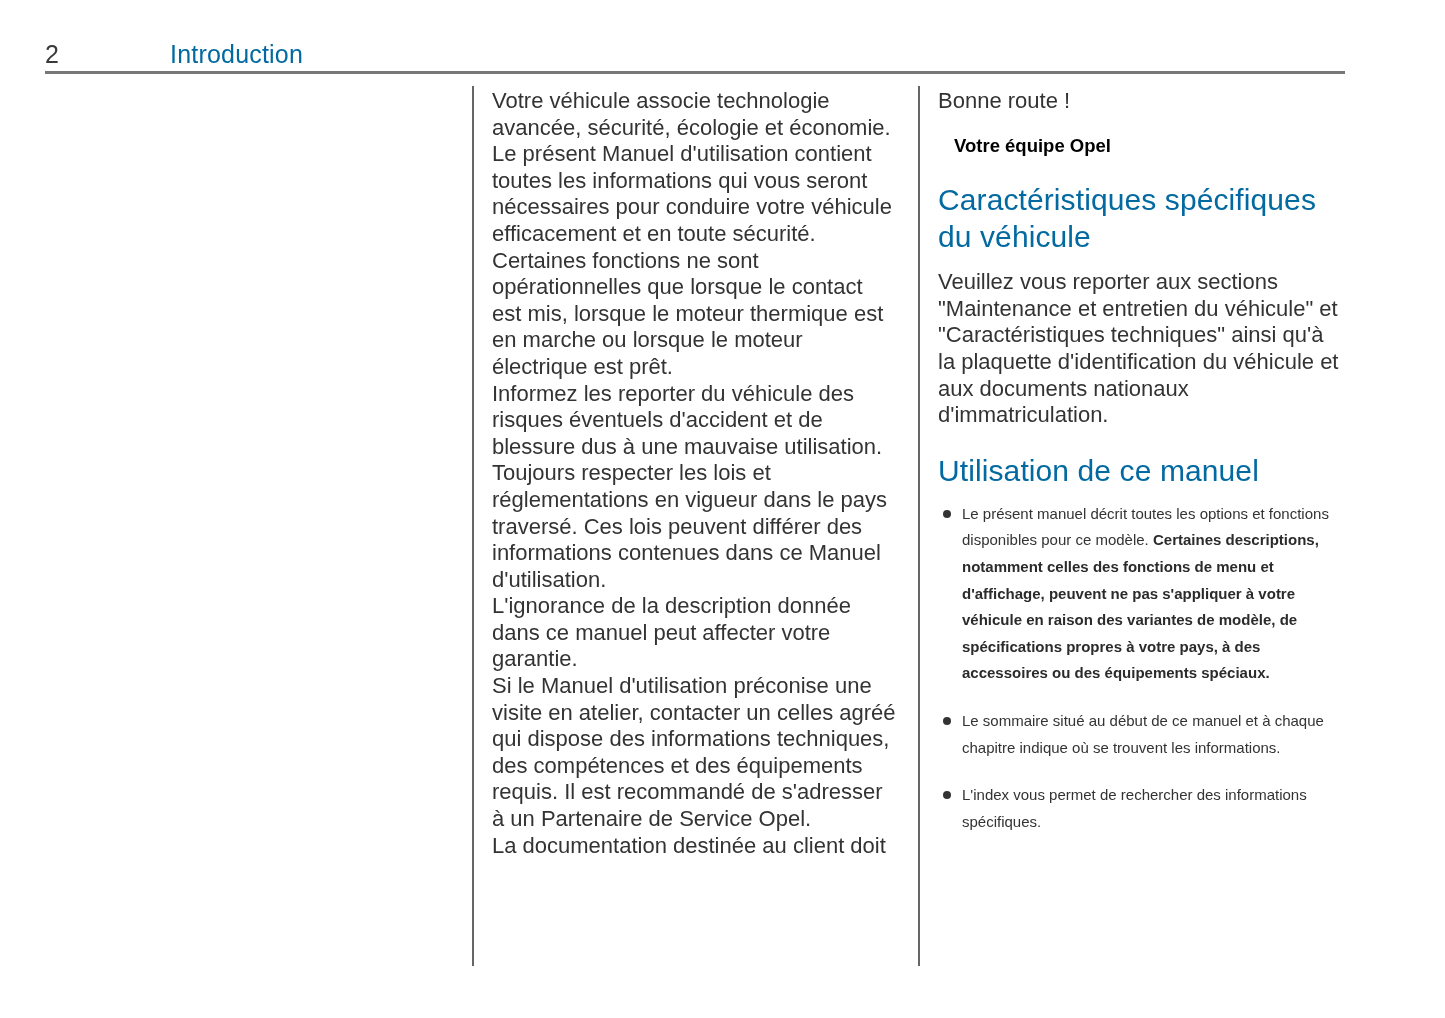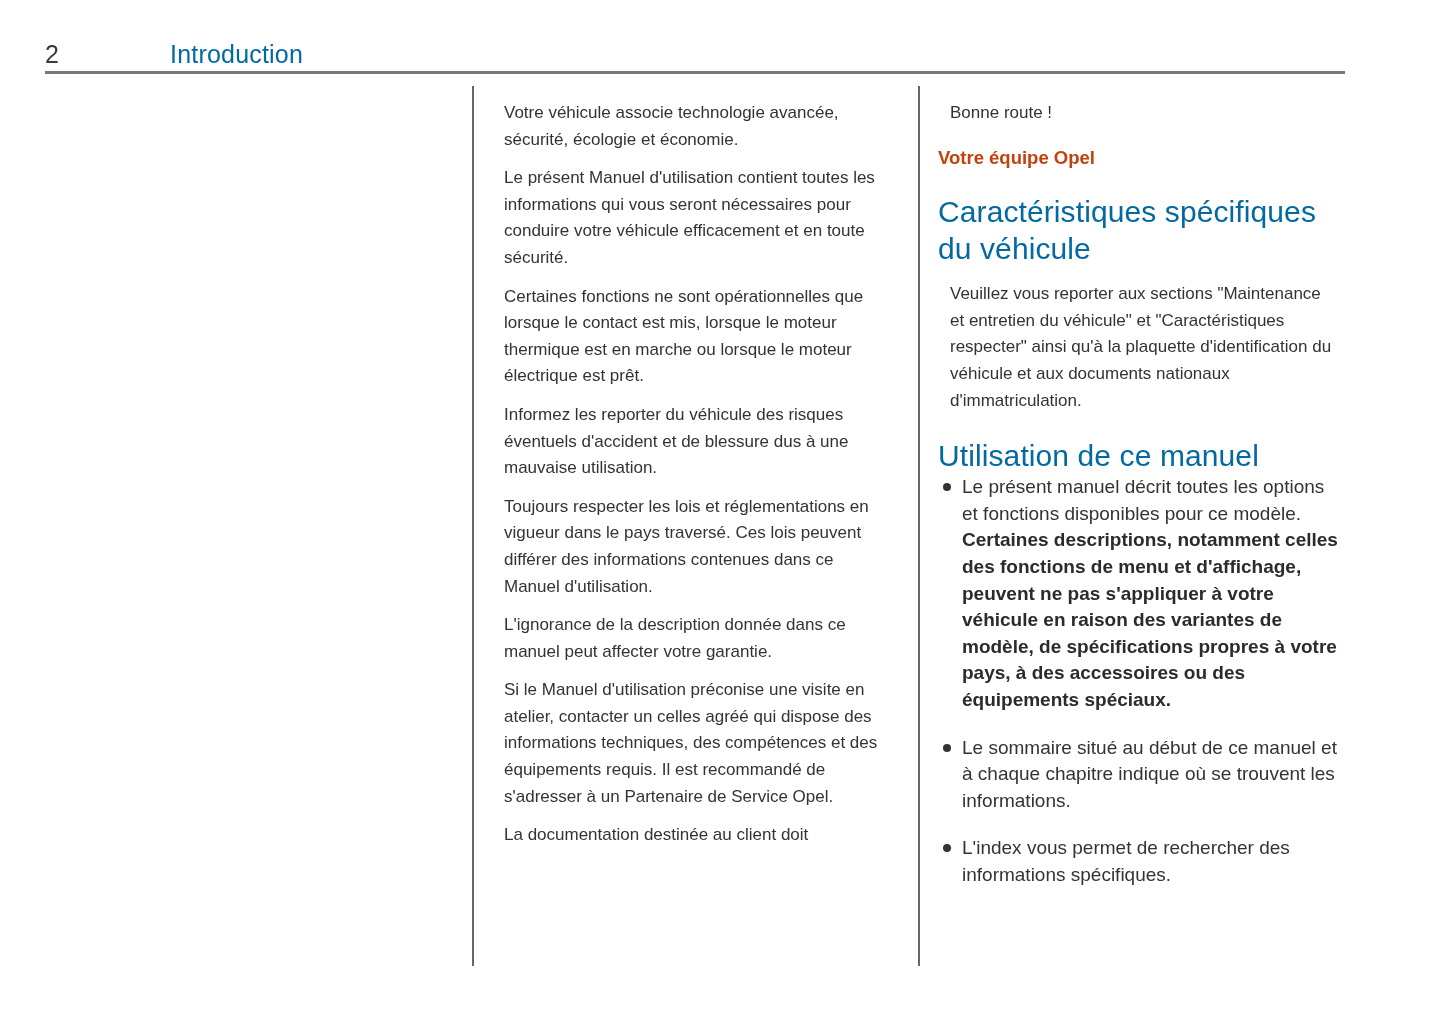--- a/index.html
+++ b/index.html
@@ -72,60 +72,60 @@
   .col-mid {
     left: 492px;
     width: 405px;
   }
   .col-right {
     left: 938px;
     width: 407px;
   }
 
   p.body {
-    margin: 12px;
-    font-size: 17px;
+    margin: 0;
+    font-size: 22px;
     line-height: 26.6px;
     color: #333333;
     font-weight: 400;
   }
   .signature {
-    margin: 0;
+    margin: 16px;
     margin-top: 18px;
     font-size: 18.5px;
     line-height: 26.6px;
-    color: #c2410c;
+    color: #000000;
     font-weight: 600;
   }
 
   h2.section-head {
     margin: 0;
     margin-top: 22px;
     margin-bottom: 14px;
     font-size: 30px;
     line-height: 37px;
     font-weight: 400;
     color: #0369a1;
     letter-spacing: 0.1px;
   }
   h2.section-head.tight {
     margin-top: 23px;
-    margin-bottom: 0;
+    margin-bottom: 12px;
   }
 
   ul.bullets {
     list-style: none;
     margin: 0;
     padding: 0;
   }
   ul.bullets li {
     position: relative;
     padding-left: 24px;
     margin-bottom: 21px;
-    font-size: 19px;
+    font-size: 15px;
     line-height: 26.6px;
     color: #333333;
   }
   ul.bullets li:last-child { margin-bottom: 6px; }
   ul.bullets li .dot {
     position: absolute;
     left: 5px;
     top: 9px;
     width: 8px;
     height: 8px;
@@ -158,21 +158,21 @@
   <p class="body">L'ignorance de la description donnée dans ce manuel peut affecter votre garantie.</p>
   <p class="body">Si le Manuel d'utilisation préconise une visite en atelier, contacter un celles agréé qui dispose des informations techniques, des compétences et des équipements requis. Il est recommandé de s'adresser à un Partenaire de Service Opel.</p>
   <p class="body">La documentation destinée au client doit</p>
 </div>
 
 <div class="column col-right">
   <p class="body">Bonne route !</p>
   <p class="signature">Votre équipe Opel</p>
 
   <h2 class="section-head">Caractéristiques spécifiques du véhicule</h2>
-  <p class="body">Veuillez vous reporter aux sections "Maintenance et entretien du véhicule" et "Caractéristiques respecter" ainsi qu'à la plaquette d'identification du véhicule et aux documents nationaux d'immatriculation.</p>
+  <p class="body">Veuillez vous reporter aux sections "Maintenance et entretien du véhicule" et "Caractéristiques techniques" ainsi qu'à la plaquette d'identification du véhicule et aux documents nationaux d'immatriculation.</p>
 
   <h2 class="section-head tight">Utilisation de ce manuel</h2>
 
   <ul class="bullets">
     <li>
       <span class="dot"></span>
       <span>Le présent manuel décrit toutes les options et fonctions disponibles pour ce modèle. </span><span class="strong-run">Certaines descriptions, notamment celles des fonctions de menu et d'affichage, peuvent ne pas s'appliquer à votre véhicule en raison des variantes de modèle, de spécifications propres à votre pays, à des accessoires ou des équipements spéciaux.</span>
     </li>
     <li>
       <span class="dot"></span>

